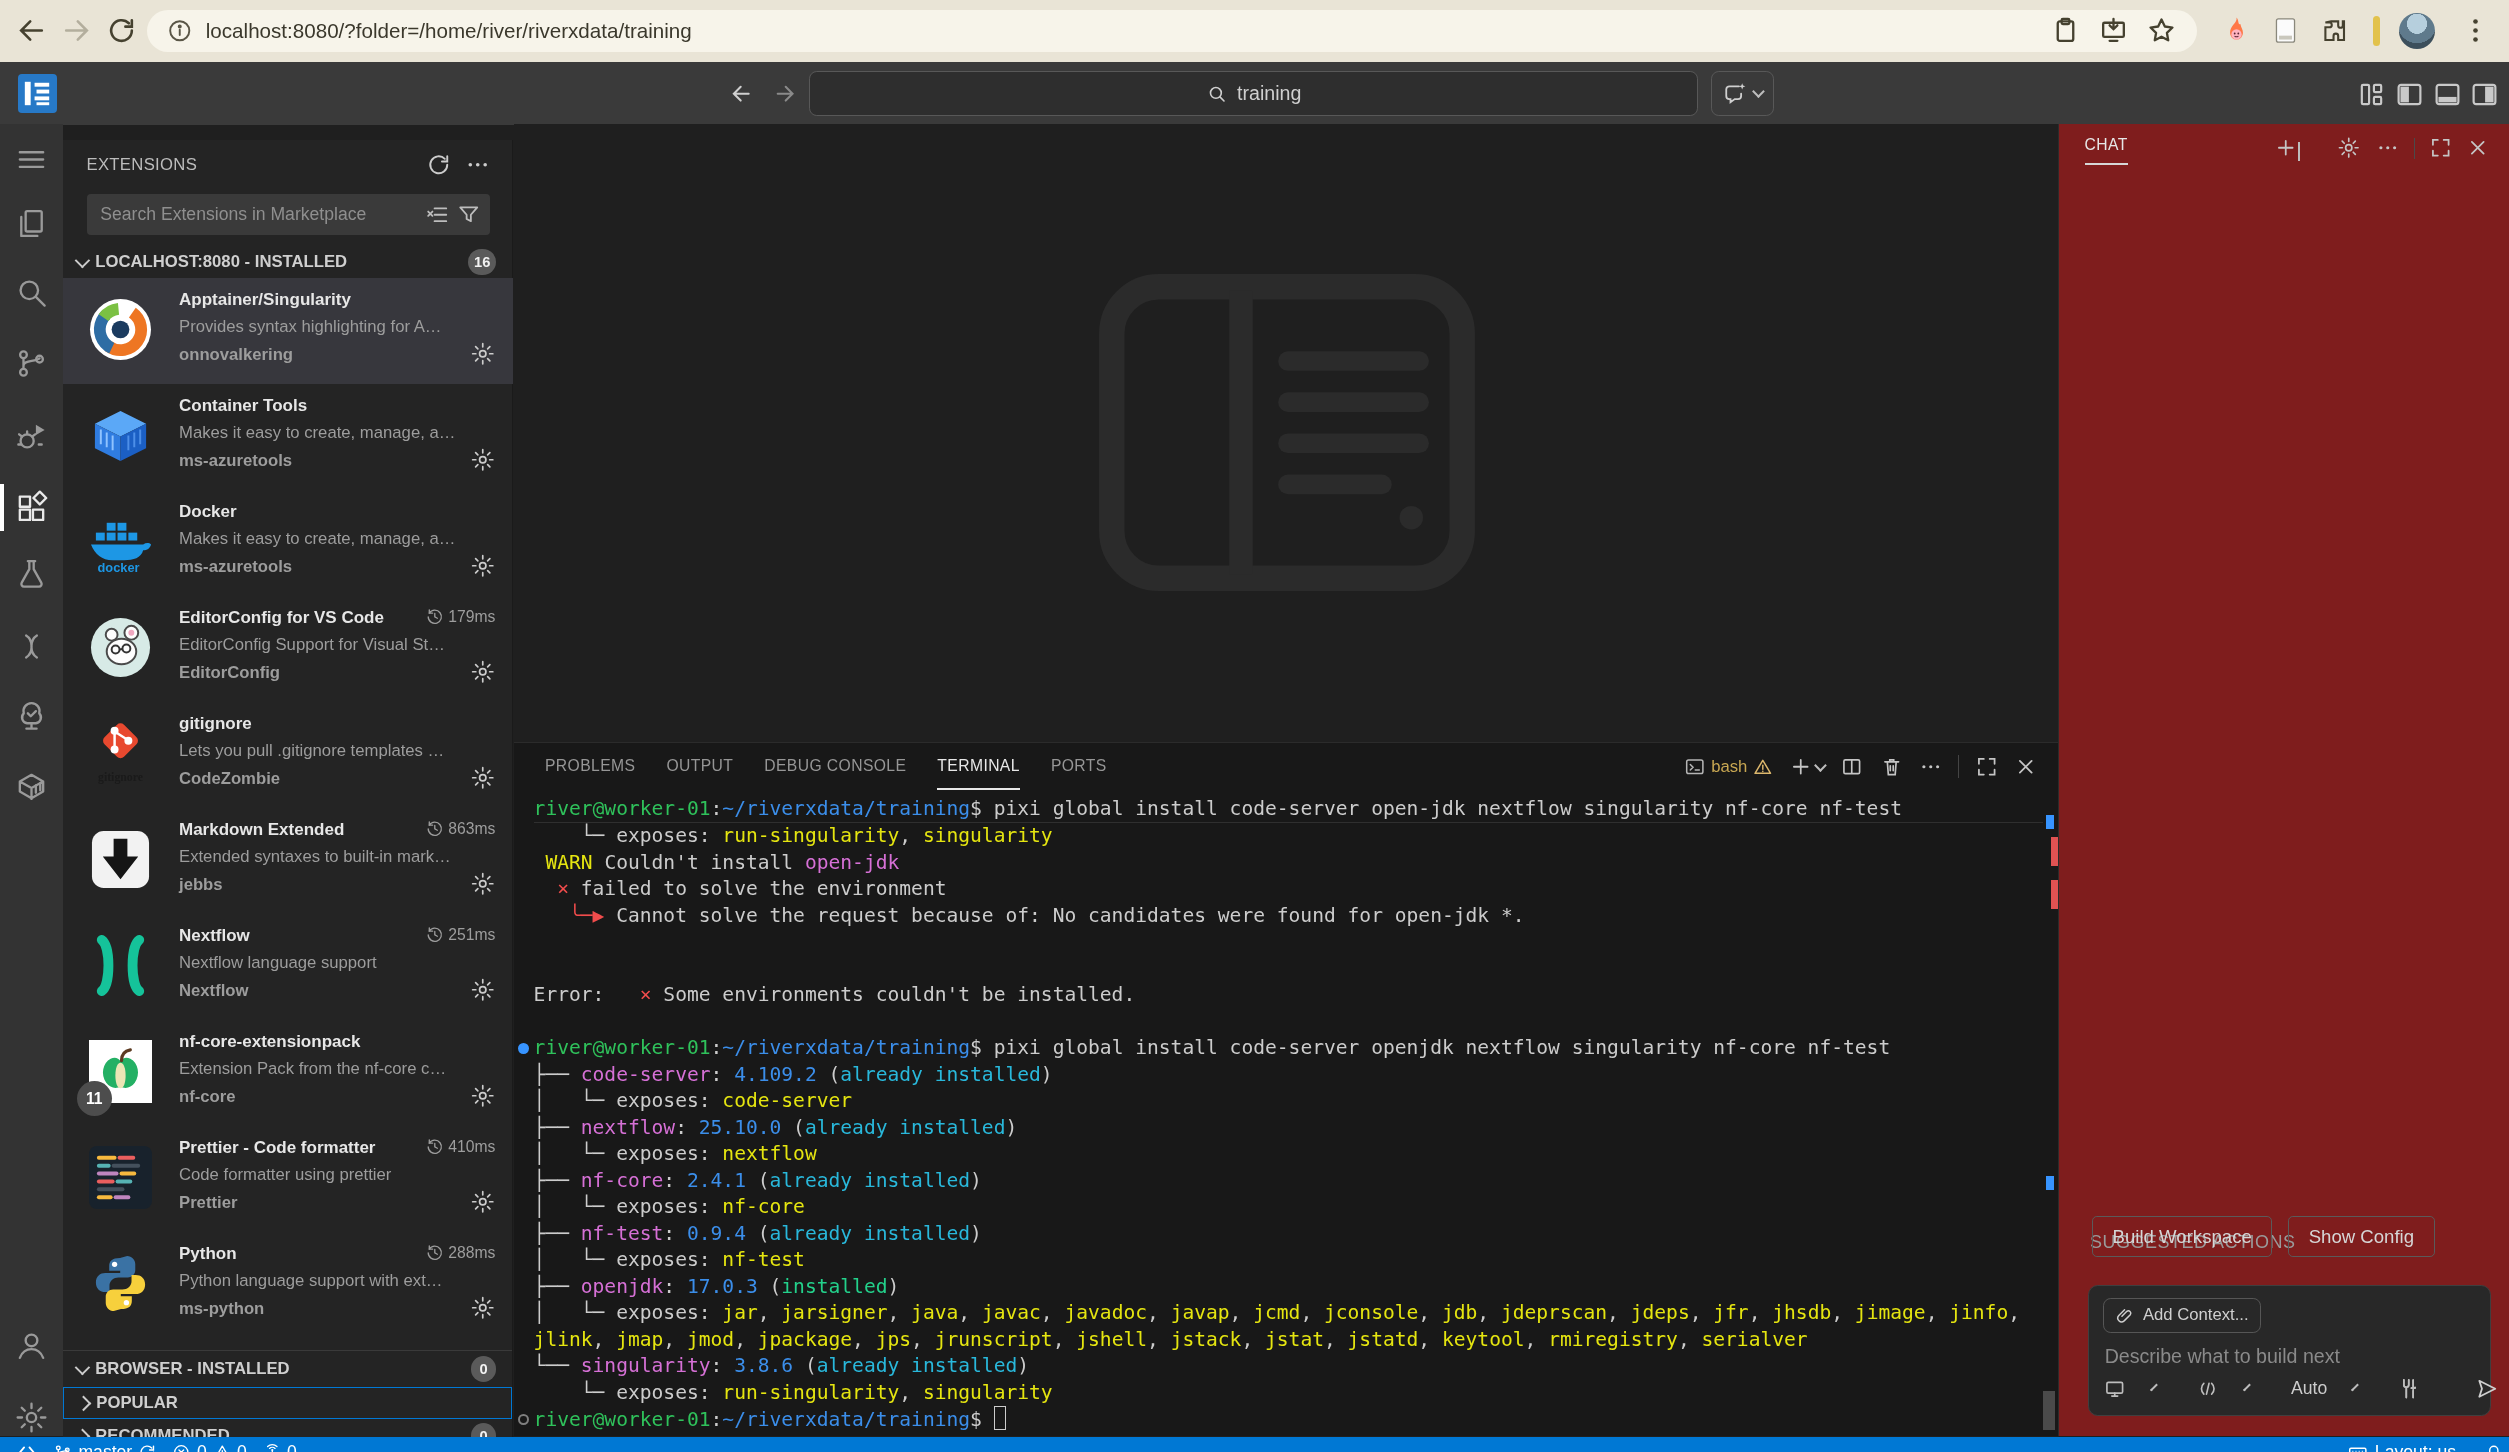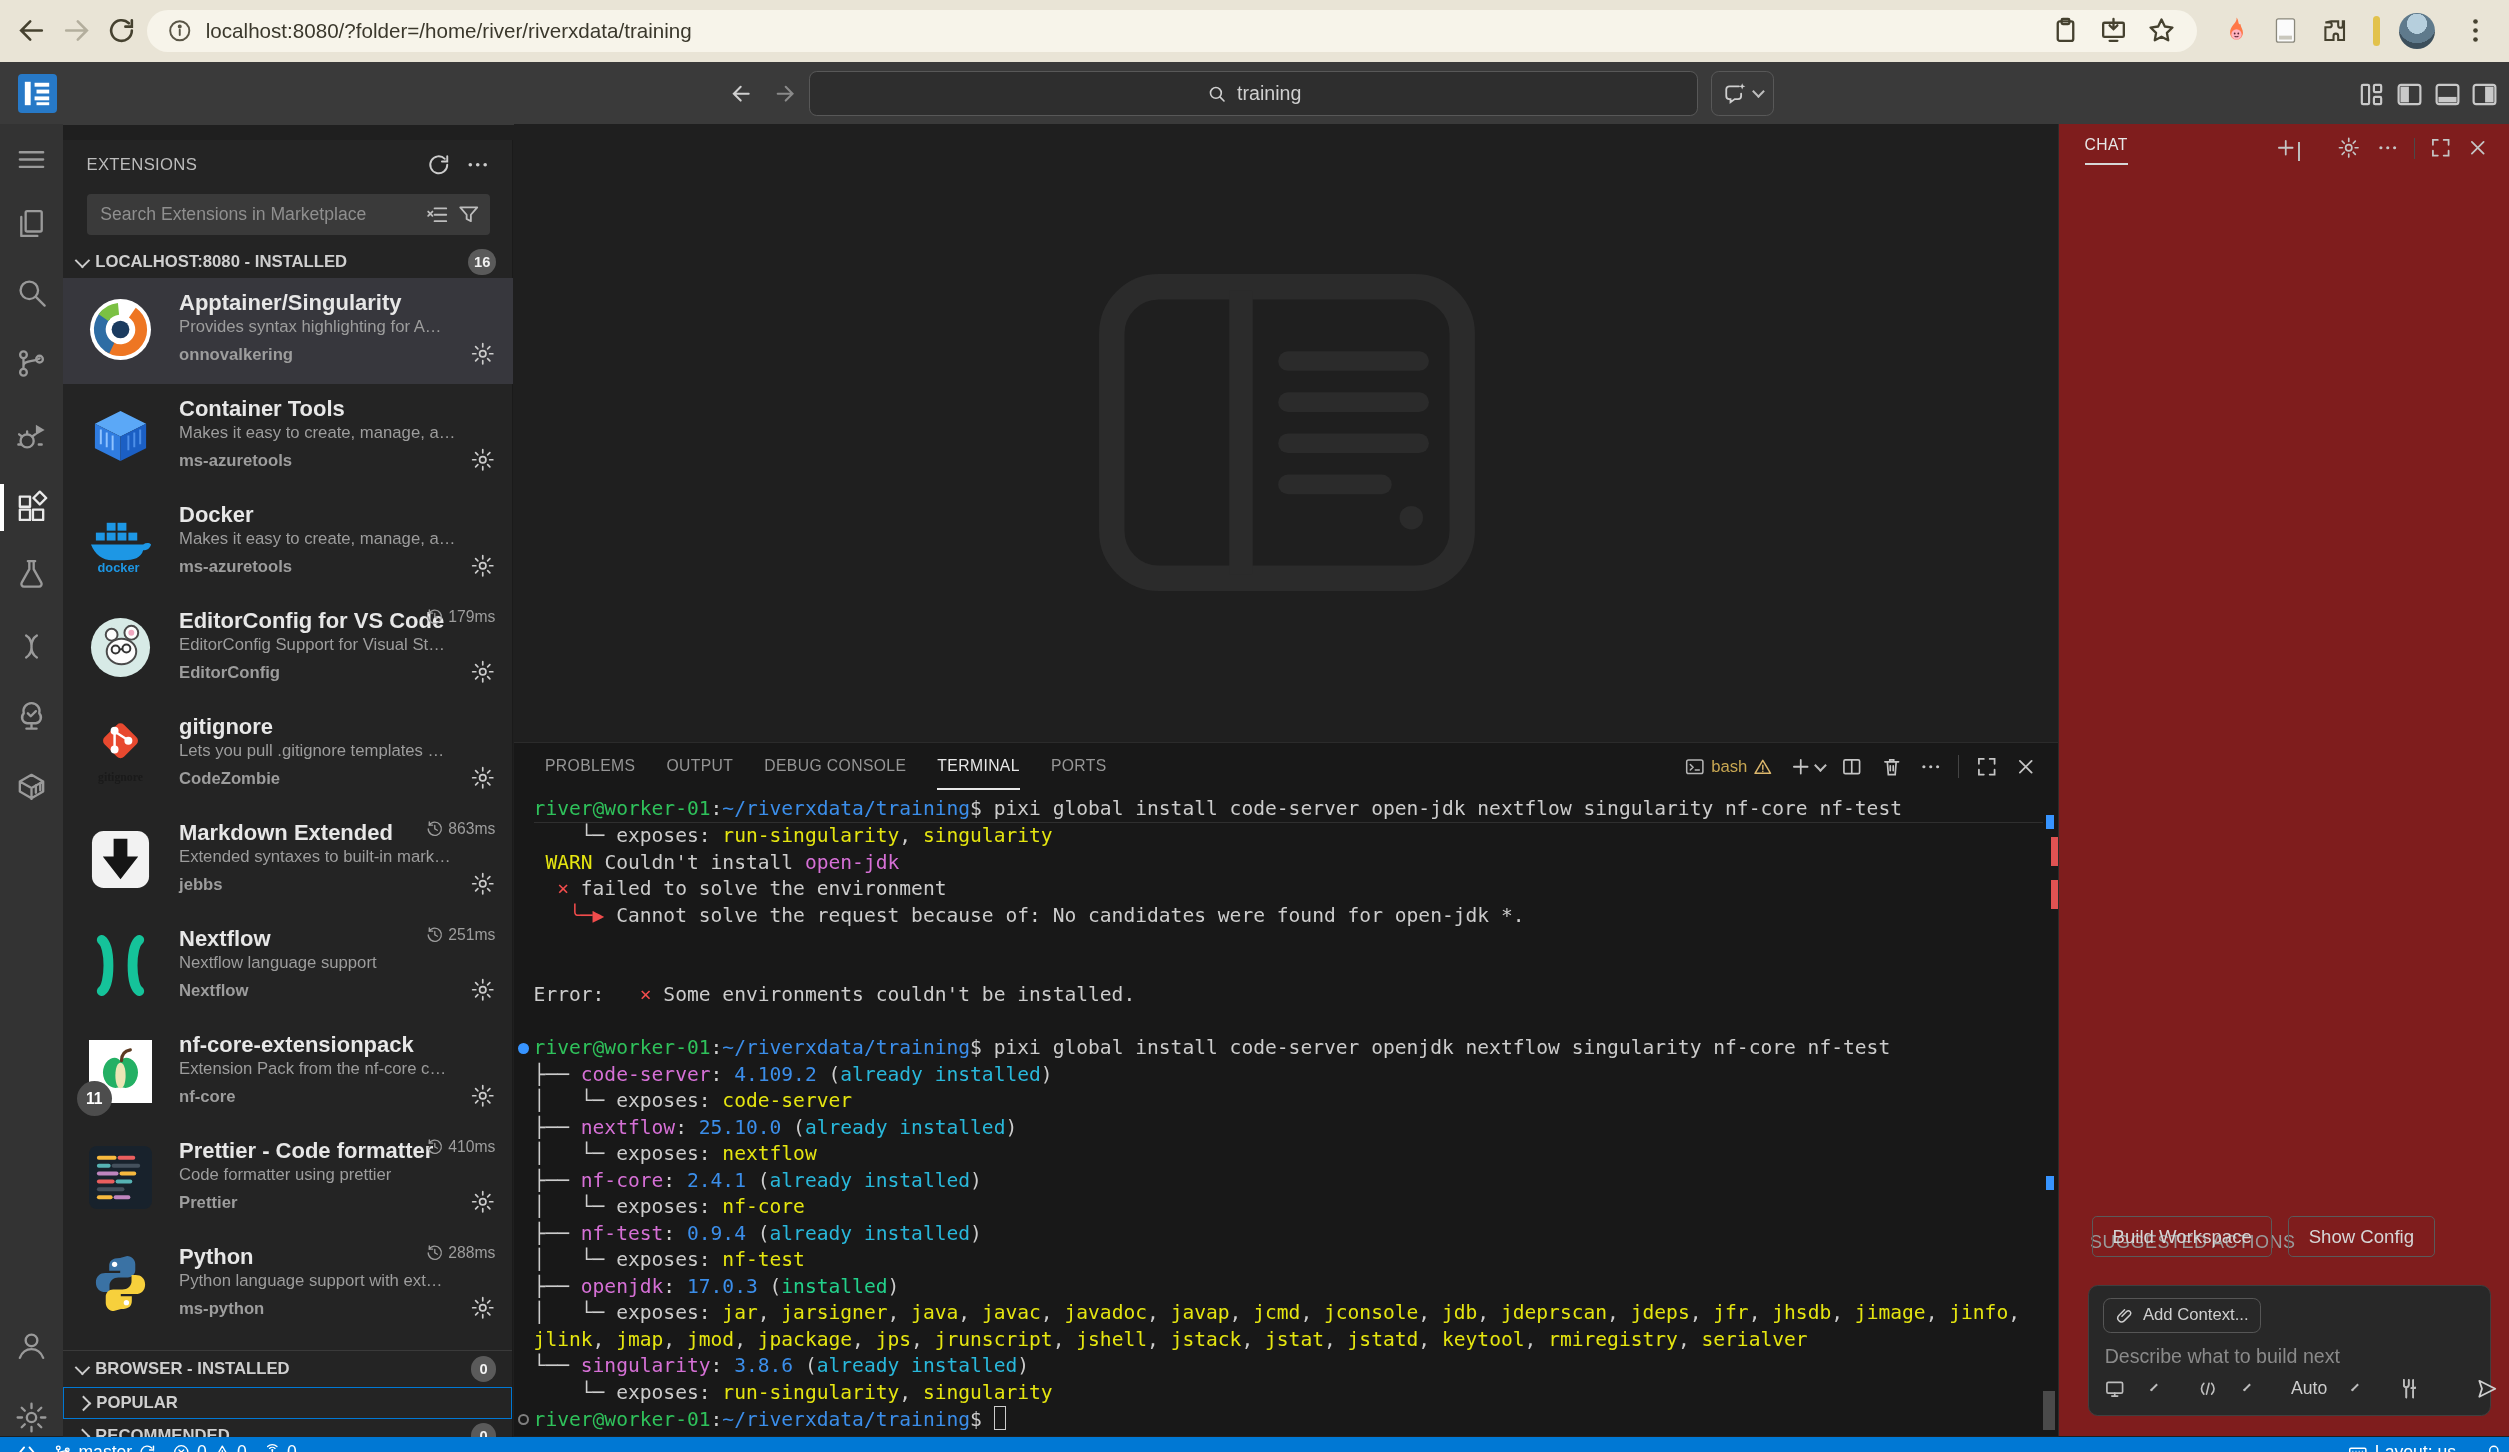--- a/index.html
+++ b/index.html
@@ -48,21 +48,21 @@
          color:#f2f2f2;font-size:14.7px;font-weight:bold;display:flex;align-items:center;justify-content:center;padding:0 5.9px;box-sizing:border-box;}
   .chev{width:8.8px;height:8.8px;border-right:2px solid #cccccc;border-bottom:2px solid #cccccc;display:inline-block;flex:none;margin-left:5.9px;}
   .chev.down{transform:rotate(45deg);margin-top:-3.9px;}
   .chev.right{transform:rotate(-45deg);}
   #ext-list{position:absolute;top:138px;left:0;width:450px;}
   .ext-row{position:relative;height:106px;}
   .ext-row.selected{background:#37373d;}
   .ext-icon{position:absolute;left:25.5px;top:19.6px;width:63px;height:63px;}
   .ext-badge{position:absolute;left:13.7px;top:61px;width:35px;height:35px;border-radius:50%;background:#4d4d4d;
              color:#fff;font-size:15.7px;font-weight:bold;display:flex;align-items:center;justify-content:center;}
-  .ext-name{position:absolute;left:116px;top:11.8px;font-size:22px;font-weight:bold;color:#e7e7e7;white-space:nowrap;}
+  .ext-name{position:absolute;left:116px;top:11.8px;font-size:17px;font-weight:bold;color:#e7e7e7;white-space:nowrap;}
   .ext-time{position:absolute;right:17.6px;top:11.8px;font-size:15.7px;color:#9d9d9d;display:flex;gap:4.9px;align-items:center;}
   .ext-desc{position:absolute;left:116px;top:39px;width:316px;font-size:16.7px;color:#9d9d9d;white-space:nowrap;overflow:hidden;}
   .ext-pub{position:absolute;left:116px;top:67px;font-size:16.7px;font-weight:bold;color:#9d9d9d;}
   .ext-gear{position:absolute;right:17.6px;top:63px;width:25.5px;height:25.5px;color:#cccccc;}
   #sb-divider{position:absolute;top:1210px;left:0;right:0;height:1px;background:#3a3a3a;}
   #sec-popular{border:1px solid #0078d4;box-sizing:border-box;}
   
   #main{position:absolute;left:514px;top:0;width:1545px;height:1312px;}
   #editor{position:absolute;top:0;left:0;width:1545px;height:618px;background:#1f1f1f;}
   #watermark{position:absolute;left:50%;top:147px;transform:translateX(-50%);}

